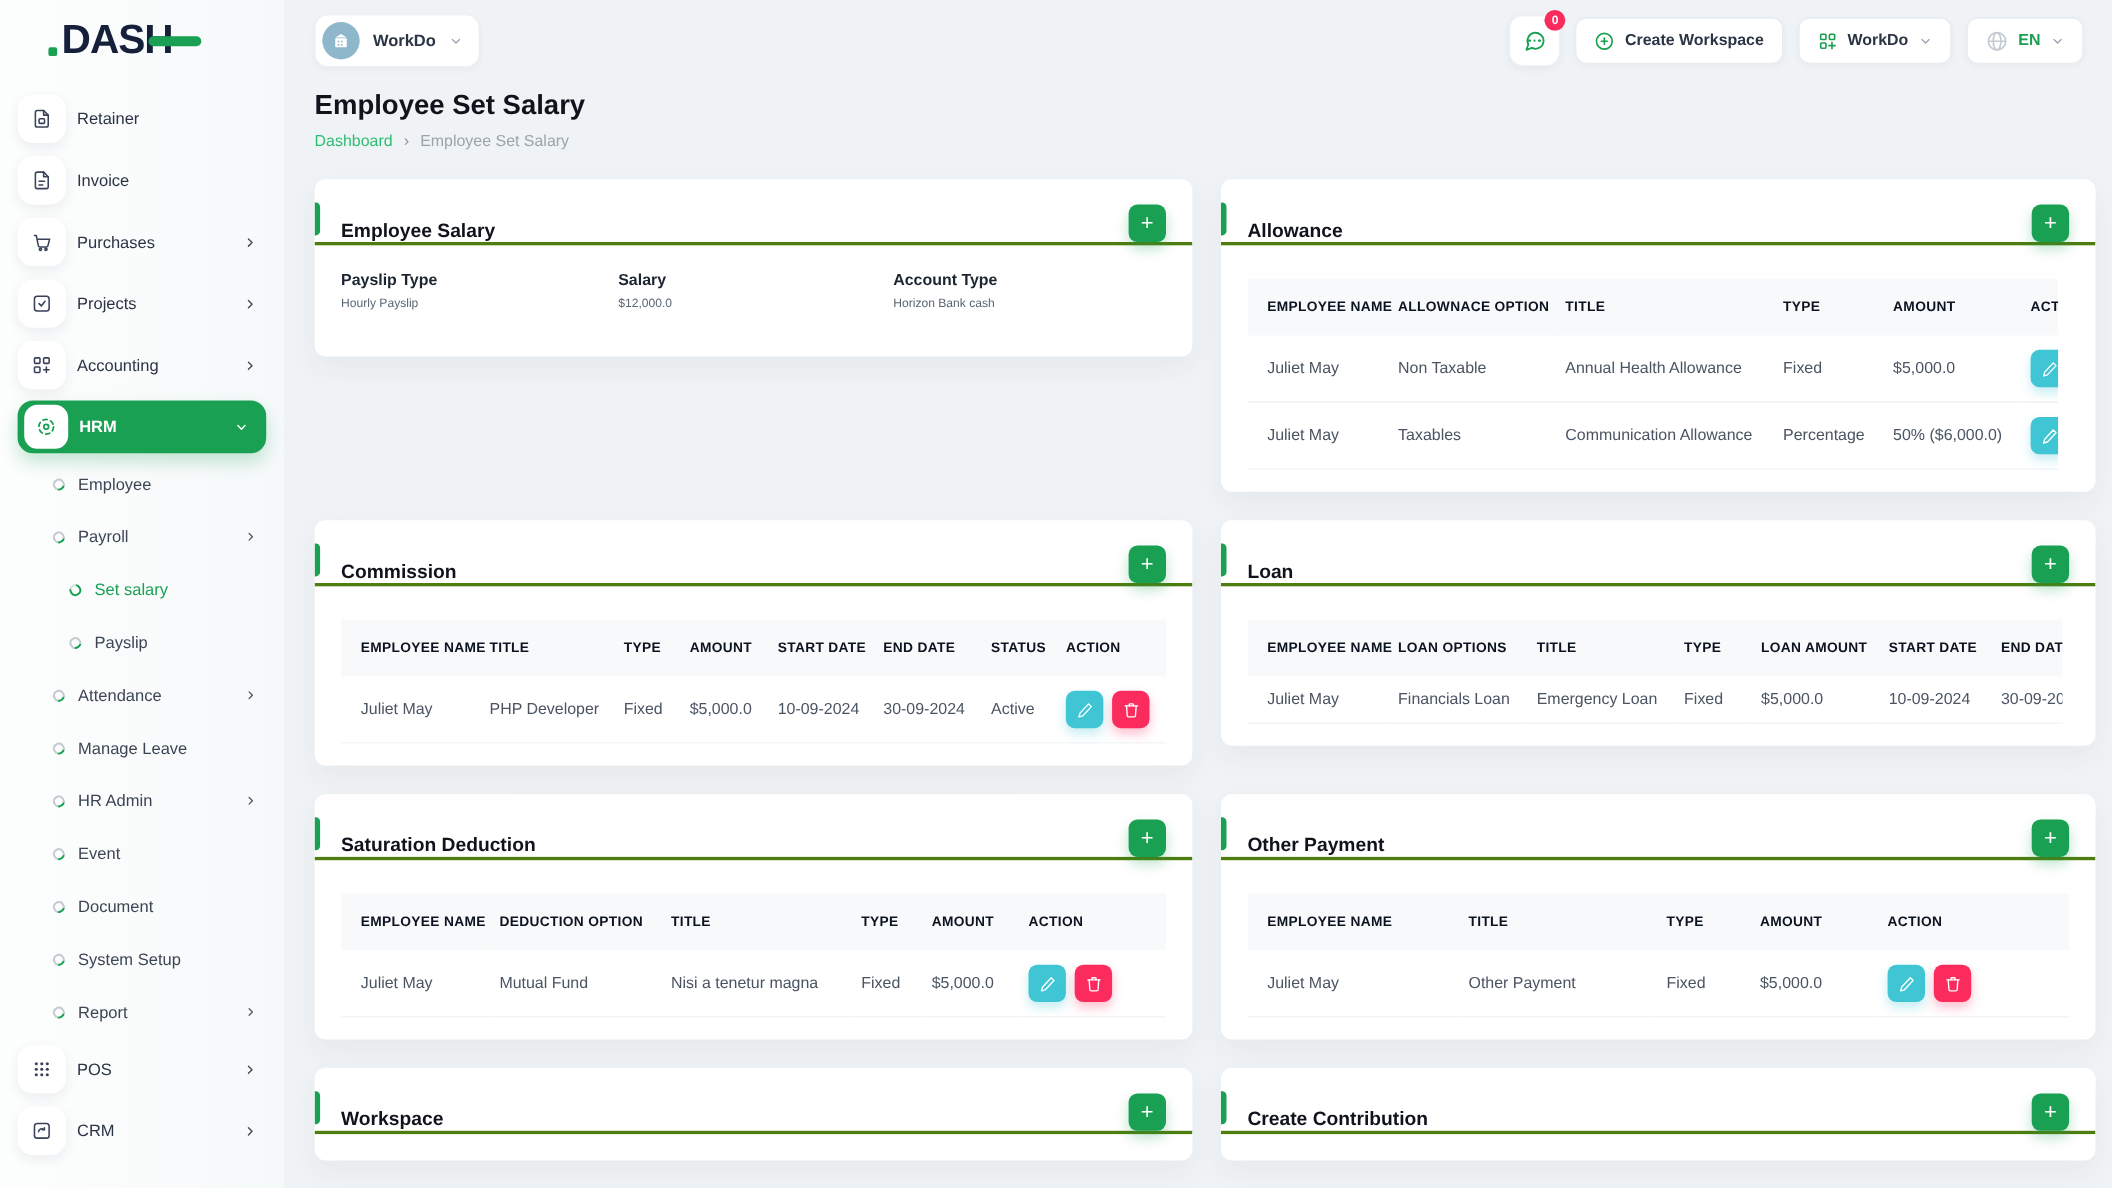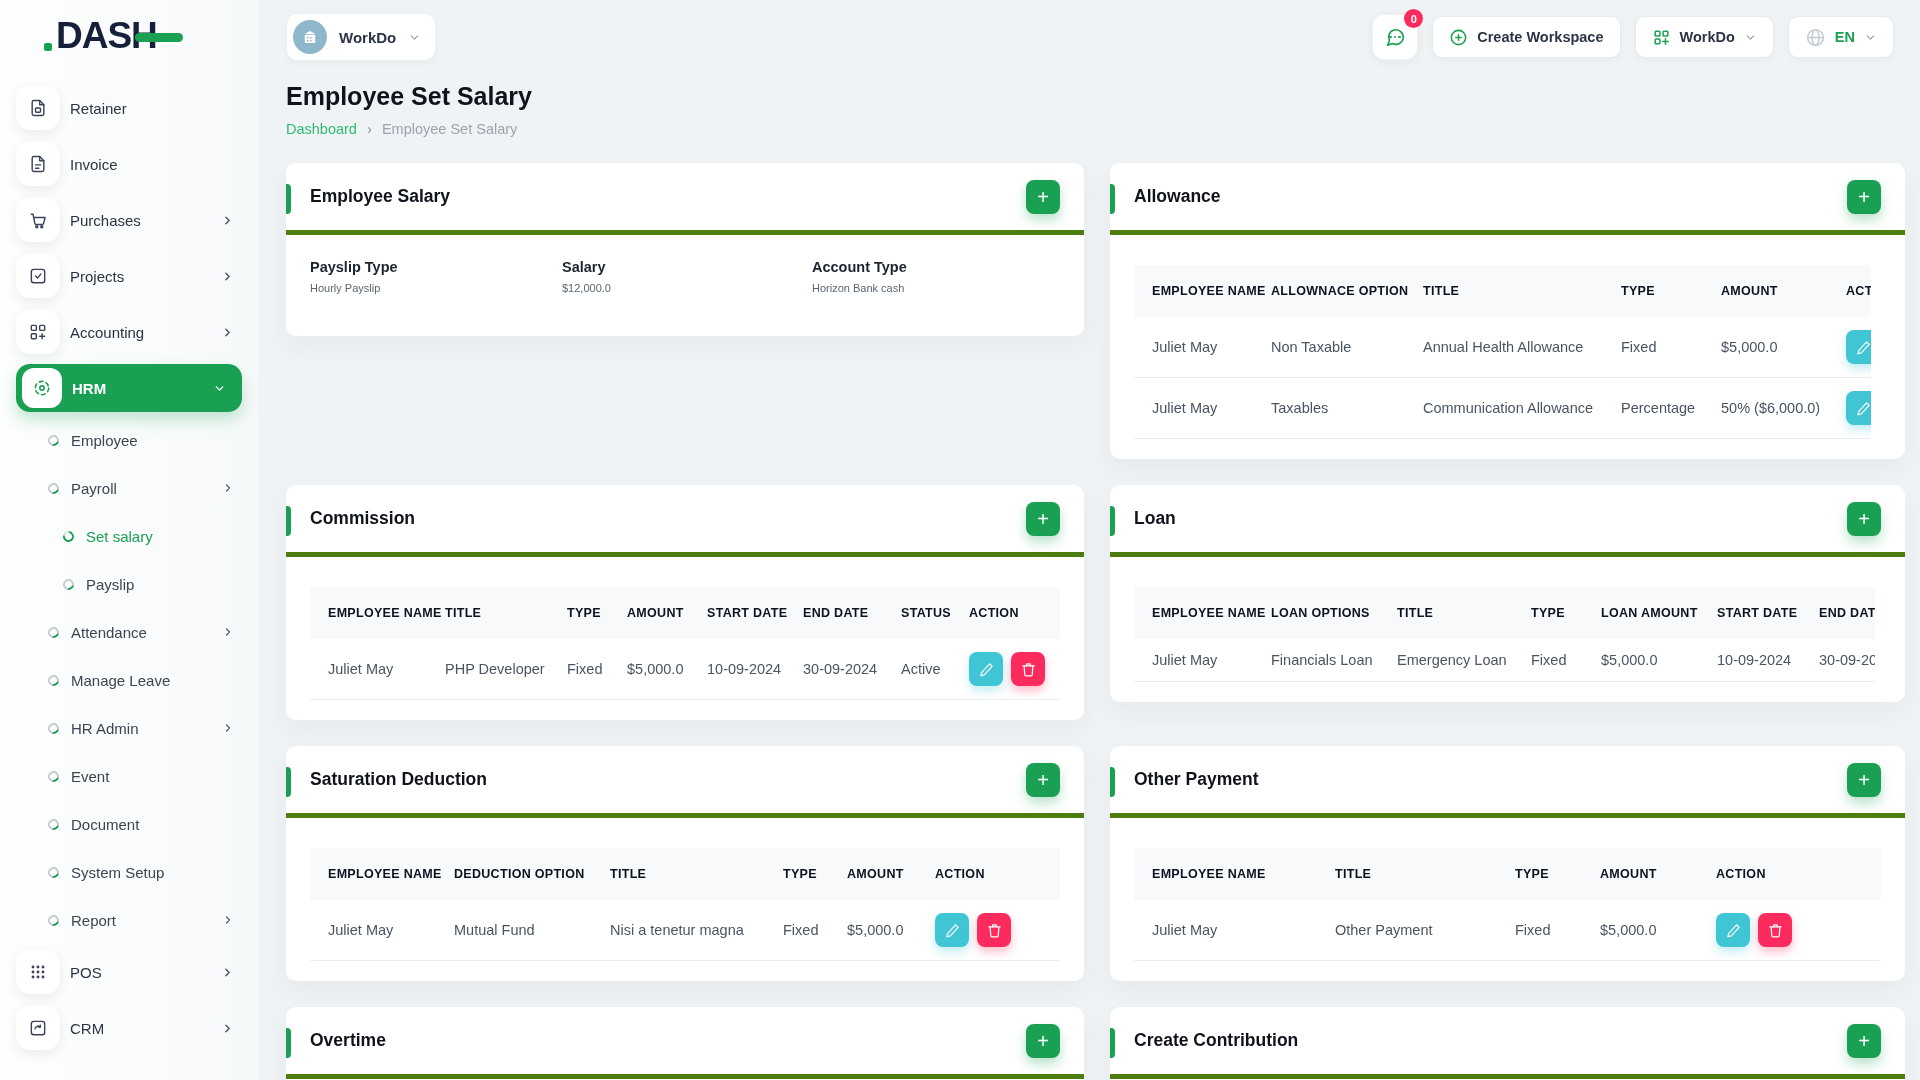--- a/index.html
+++ b/index.html
@@ -58,21 +58,21 @@
   .page-head { padding:20px 0 0 28px; }
   .page-title { font-size:25px; font-weight:700; color:#10131c; }
   .breadcrumb { margin-top:9px; font-size:14.5px; display:flex; align-items:center; gap:10px; }
   .bc-link { color:#2dbd73; cursor:pointer; }
   .bc-sep { color:#8a94a0; font-size:15px; }
   .bc-current { color:#9ba4ae; }
 
   
   .grid { margin:26px 0 0 28px; display:grid; grid-template-columns:798px 795px; column-gap:26px; row-gap:26px; align-items:start; }
   .card { background:#fff; border-radius:10px; box-shadow:0 10px 24px rgba(46,54,80,.05); position:relative; overflow:hidden; }
-  .card-head { height:72px; display:flex; align-items:center; padding:0 24px; border-bottom:5px solid #4d7c0f; }
+  .card-head { height:60px; display:flex; align-items:flex-end; padding:0 24px; border-bottom:3px solid #4d7c0f; }
   .accent { position:absolute; left:0; top:21px; width:5px; height:30px; background:#1aa053; border-radius:0 4px 4px 0; }
   .card-title { font-size:17.5px; font-weight:700; color:#10131c; }
   .add-btn { margin-left:auto; width:34px; height:34px; border:none; border-radius:8px; background:#1aa053; color:#fff;
              font-size:20px; font-weight:500; line-height:1; display:flex; align-items:center; justify-content:center;
              cursor:pointer; box-shadow:0 6px 12px rgba(26,160,83,.3); }
 
   .salary-body { display:flex; padding:24px 24px 42px; }
   .f-col1 { width:252px; } .f-col2 { width:250px; }
   .f-label { font-size:14.5px; font-weight:700; color:#1b2430; margin-bottom:7px; }
   .f-value { font-size:11px; color:#5b6673; }
@@ -685,21 +685,21 @@
                 </td>
             </tr>
           </tbody>
         </table>
       </div>
     </section>
 
     <section class="card">
       <span class="accent"></span>
       <div class="card-head">
-        <h2 class="card-title">Overtime</h2>
+        <h2 class="card-title">Workspace</h2>
         <button class="add-btn">+</button>
       </div>
       <div class="stub-body"></div>
     </section>
 
     <section class="card">
       <span class="accent"></span>
       <div class="card-head">
         <h2 class="card-title">Create Contribution</h2>
         <button class="add-btn">+</button>

